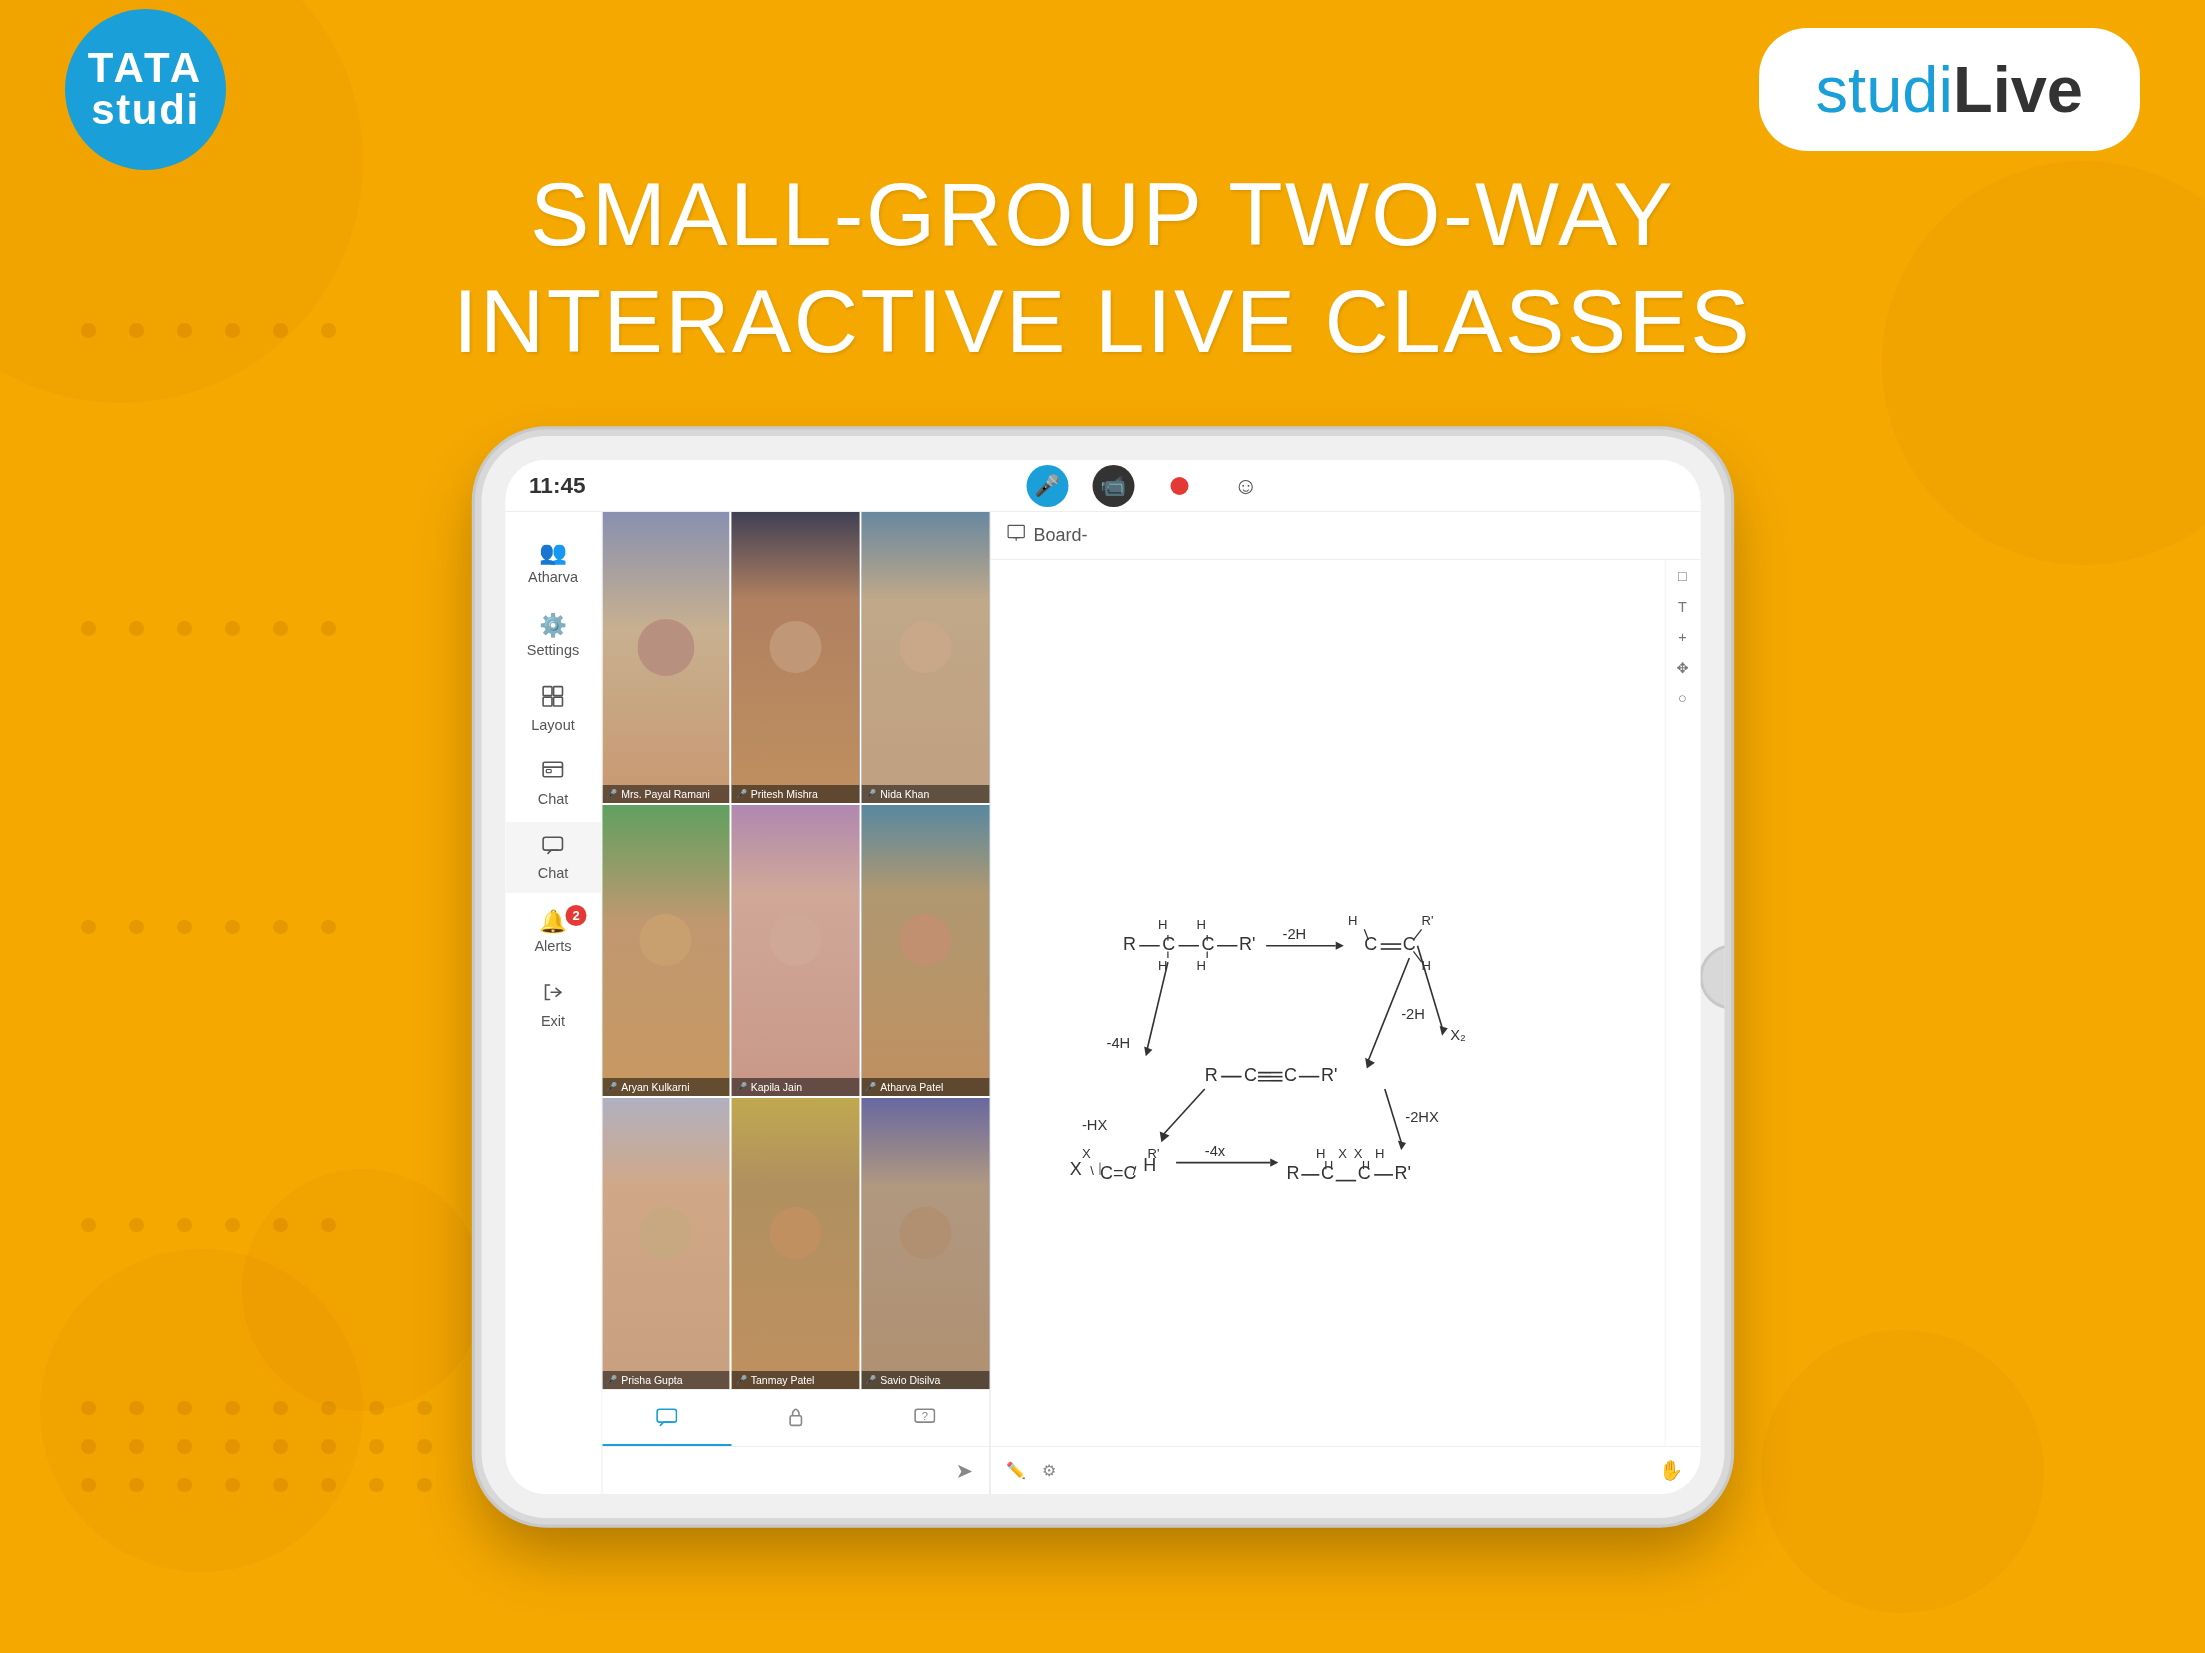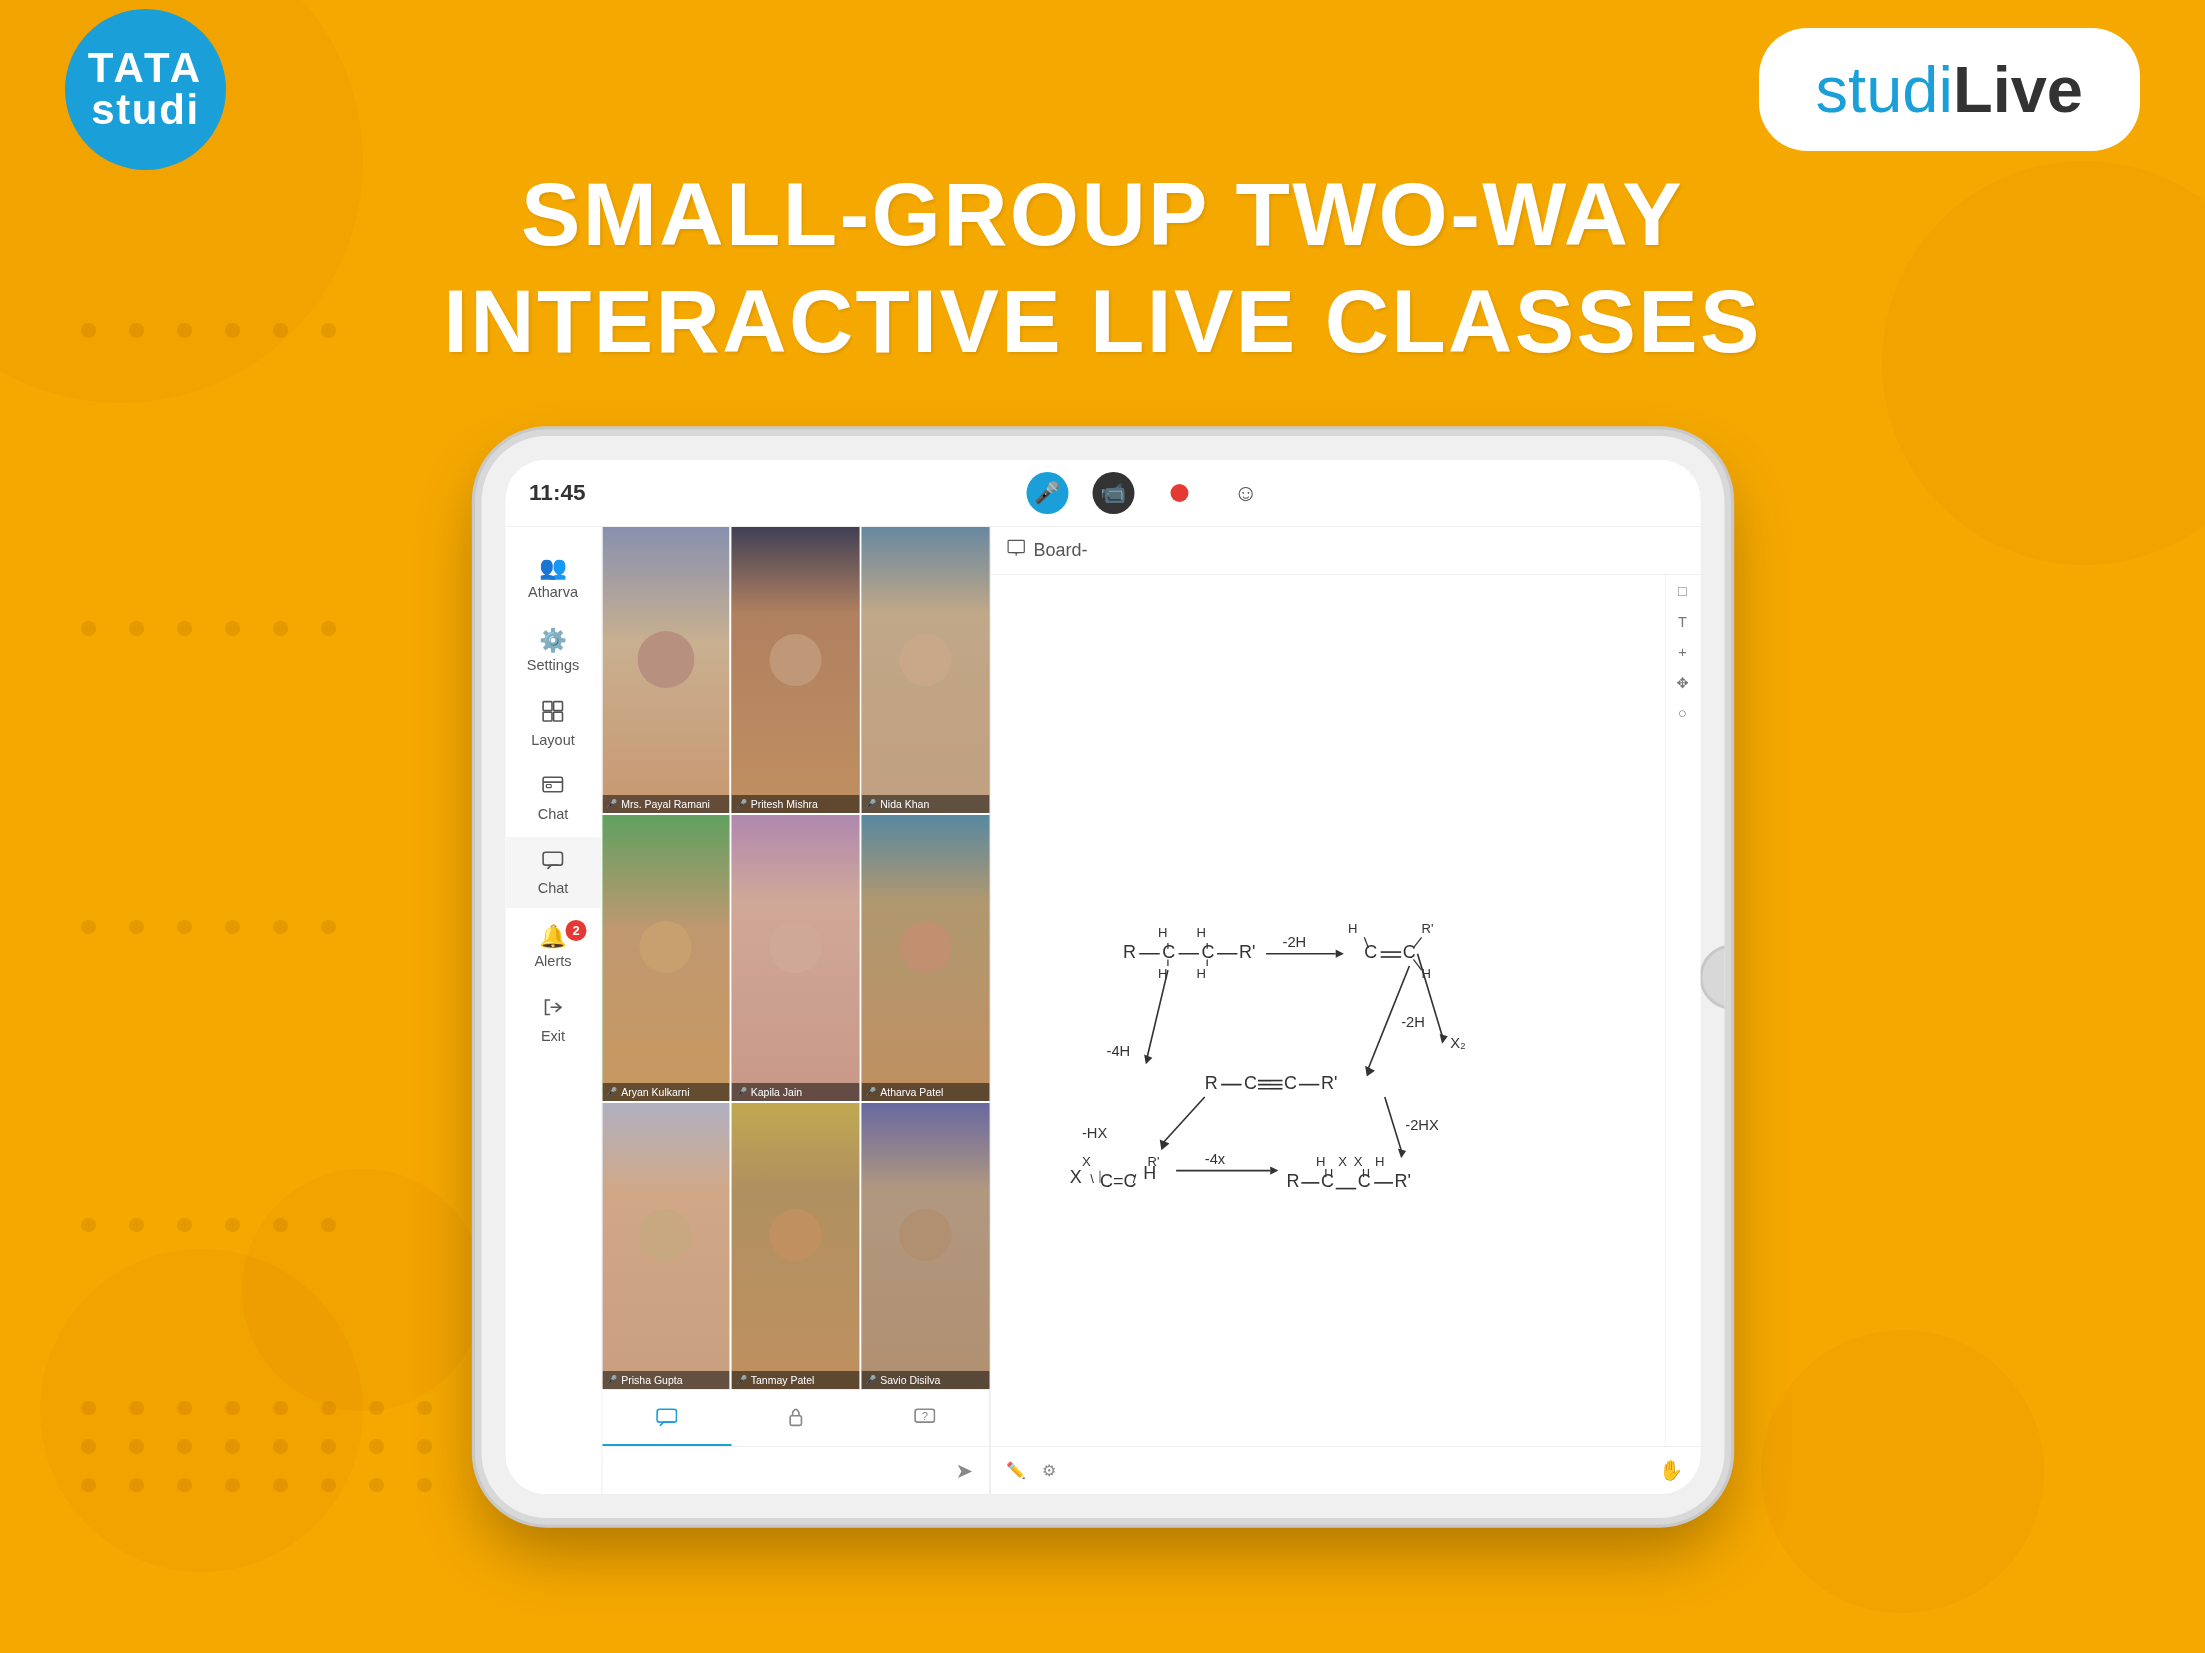--- a/index.html
+++ b/index.html
@@ -122,21 +122,21 @@
 
     
     .main-heading {
       position: absolute;
       top: 161px;
       left: 0; right: 0;
       text-align: center;
     }
     .main-heading h1 {
       font-size: 89px;
-      font-weight: 700;
+      font-weight: 400;
       color: white;
       text-transform: uppercase;
       letter-spacing: 2.4px;
       line-height: 1.2;
       text-shadow: 1.6px 1.6px 3.2px rgba(0,0,0,0.1);
     }
 
     
     .tablet-container {
       position: absolute;
@@ -179,21 +179,21 @@
       top: 24px; left: 24px; right: 24px; bottom: 24px;
       background: white;
       border-radius: 40px;
       overflow: hidden;
       display: flex;
       flex-direction: column;
     }
 
     
     .top-bar {
-      height: 67px;
+      height: 52px;
       background: white;
       display: flex;
       align-items: center;
       padding: 0 24px;
       gap: 32px;
       border-bottom: 0.8px solid #eee;
       flex-shrink: 0;
     }
     .top-bar-time {
       font-size: 22.6px;

